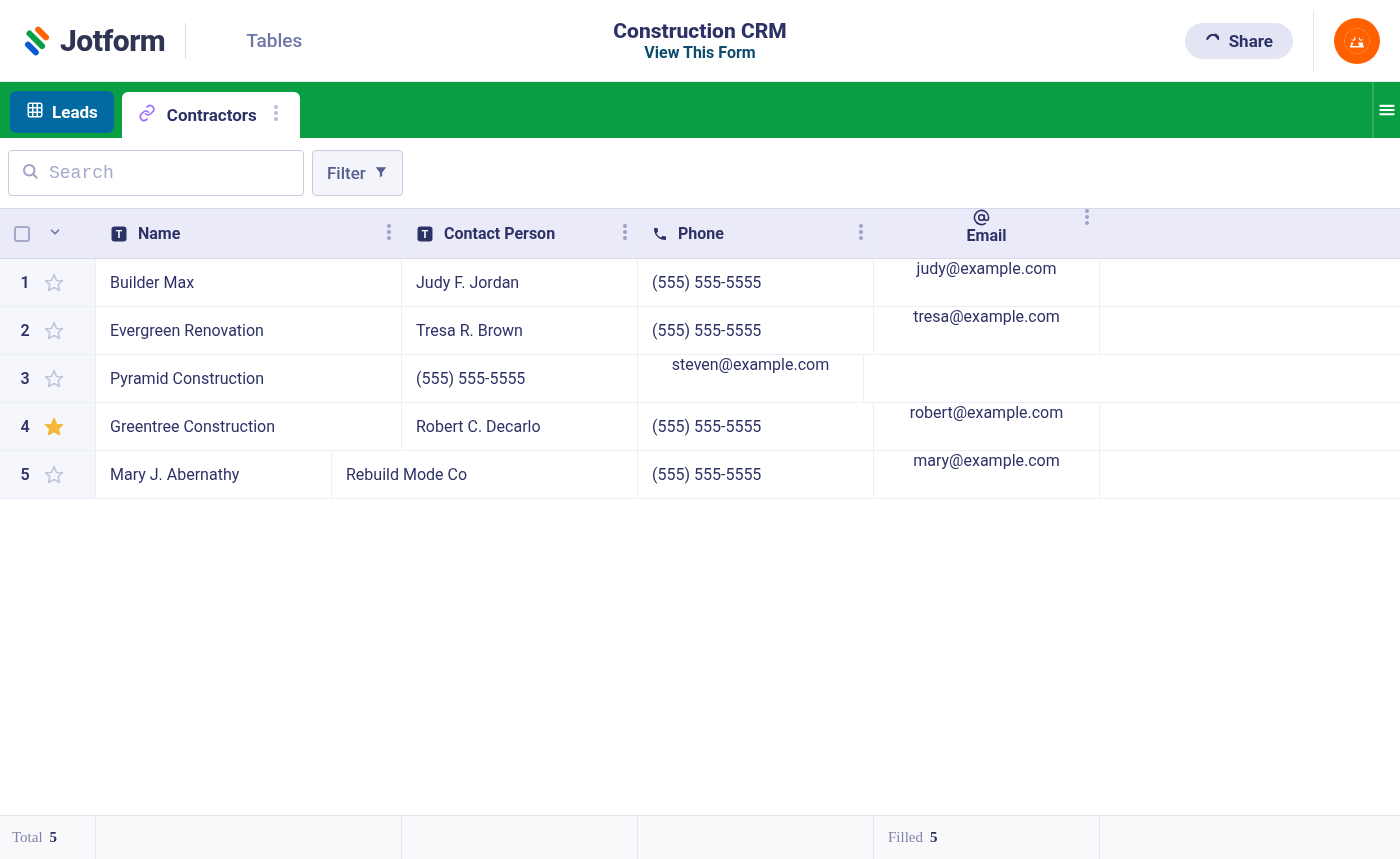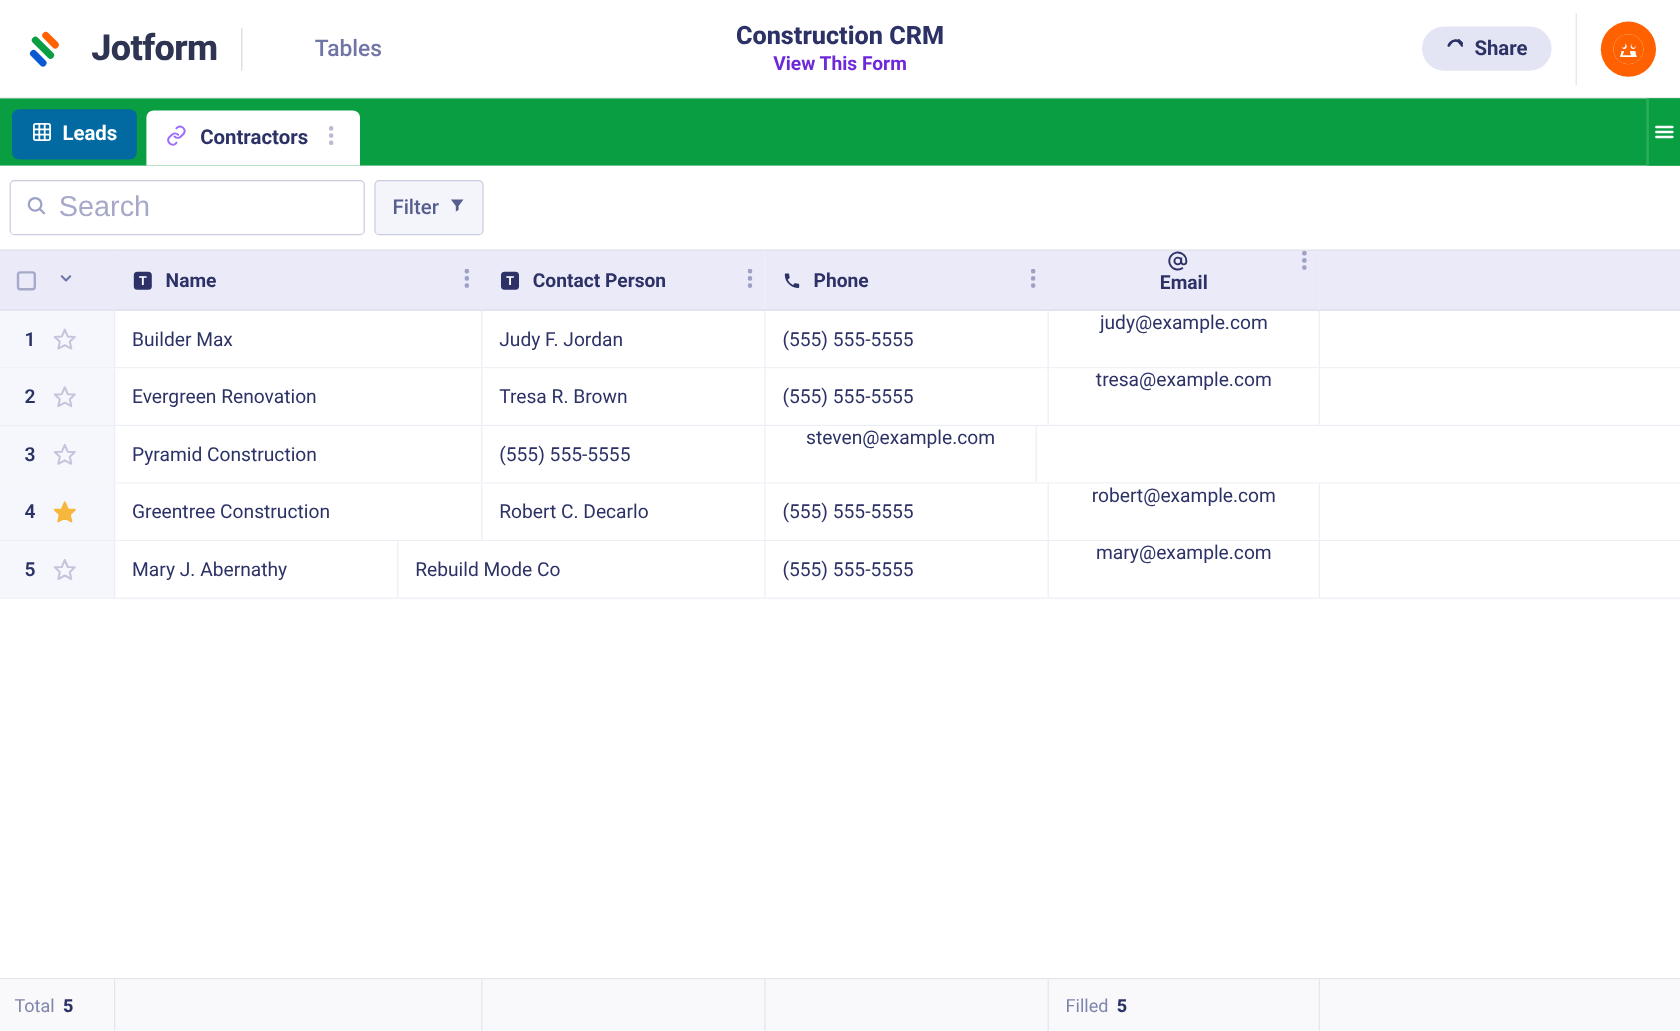--- a/index.html
+++ b/index.html
@@ -18,21 +18,21 @@
     height: 82px;
     display: flex;
     align-items: center;
     padding: 0 20px;
     border-bottom: 1px solid #e8e9ef;
     position: relative;
   }
   .logo-block {
     display: flex;
     align-items: center;
-    gap: 22px;
+    gap: 6px;
   }
   .logo-mark svg { display: block; }
   .logo-word {
     font-size: 30px;
     font-weight: 800;
     color: #2e3452;
     letter-spacing: -0.5px;
   }
   .logo-sep {
     width: 1px;
@@ -53,21 +53,21 @@
     text-align: center;
   }
   .app-title {
     font-size: 21px;
     font-weight: 800;
     color: #2c3266;
   }
   .view-form-link {
     font-size: 16px;
     font-weight: 700;
-    color: #6d28d9;
+    color: #0c4a6e;
   }
   .header-right {
     margin-left: auto;
     display: flex;
     align-items: center;
     gap: 20px;
   }
   .share-btn {
     display: flex;
     align-items: center;
@@ -159,24 +159,25 @@
     border-radius: 4px;
     height: 46px;
     width: 296px;
     padding: 0 12px;
     gap: 10px;
     background: #fff;
   }
   .search-wrap input {
     border: none;
     outline: none;
-    font-size: 24px;
+    font-size: 18px;
     color: #1d4ed8;
     flex: 1;
     background: transparent;
+    font-family: Liberation Mono, monospace;
   }
   .search-wrap input::placeholder { color: #a6aac8; }
   .filter-btn {
     display: flex;
     align-items: center;
     gap: 8px;
     border: 1px solid #c9cbe0;
     border-radius: 4px;
     height: 46px;
     padding: 0 14px;
@@ -256,20 +257,21 @@
 
   
   .tfoot {
     position: absolute;
     bottom: 0;
     left: 0;
     right: 0;
     height: 44px;
     background: #f9f9fc;
     border-top: 1px solid #e3e5ef;
+    font-family: Liberation Serif, serif;
   }
   .tfoot .td { border-right: 1px solid #e3e5ef; font-size: 15px; color: #7f84aa; }
   .tfoot .col-idx { width: 96px; background: #f9f9fc; justify-content: flex-start; padding-left:12px; gap:4px;}
   .tfoot .strong { font-weight: 800; color: #2c3266; margin-left:3px;}
   .tfoot .spacer-name { width: 306px; }
   .tfoot .spacer-contact { width: 236px; }
   .tfoot .spacer-phone { width: 236px; }
   .tfoot .spacer-email { width: 226px; gap:4px; }
 </style>
 </head>

